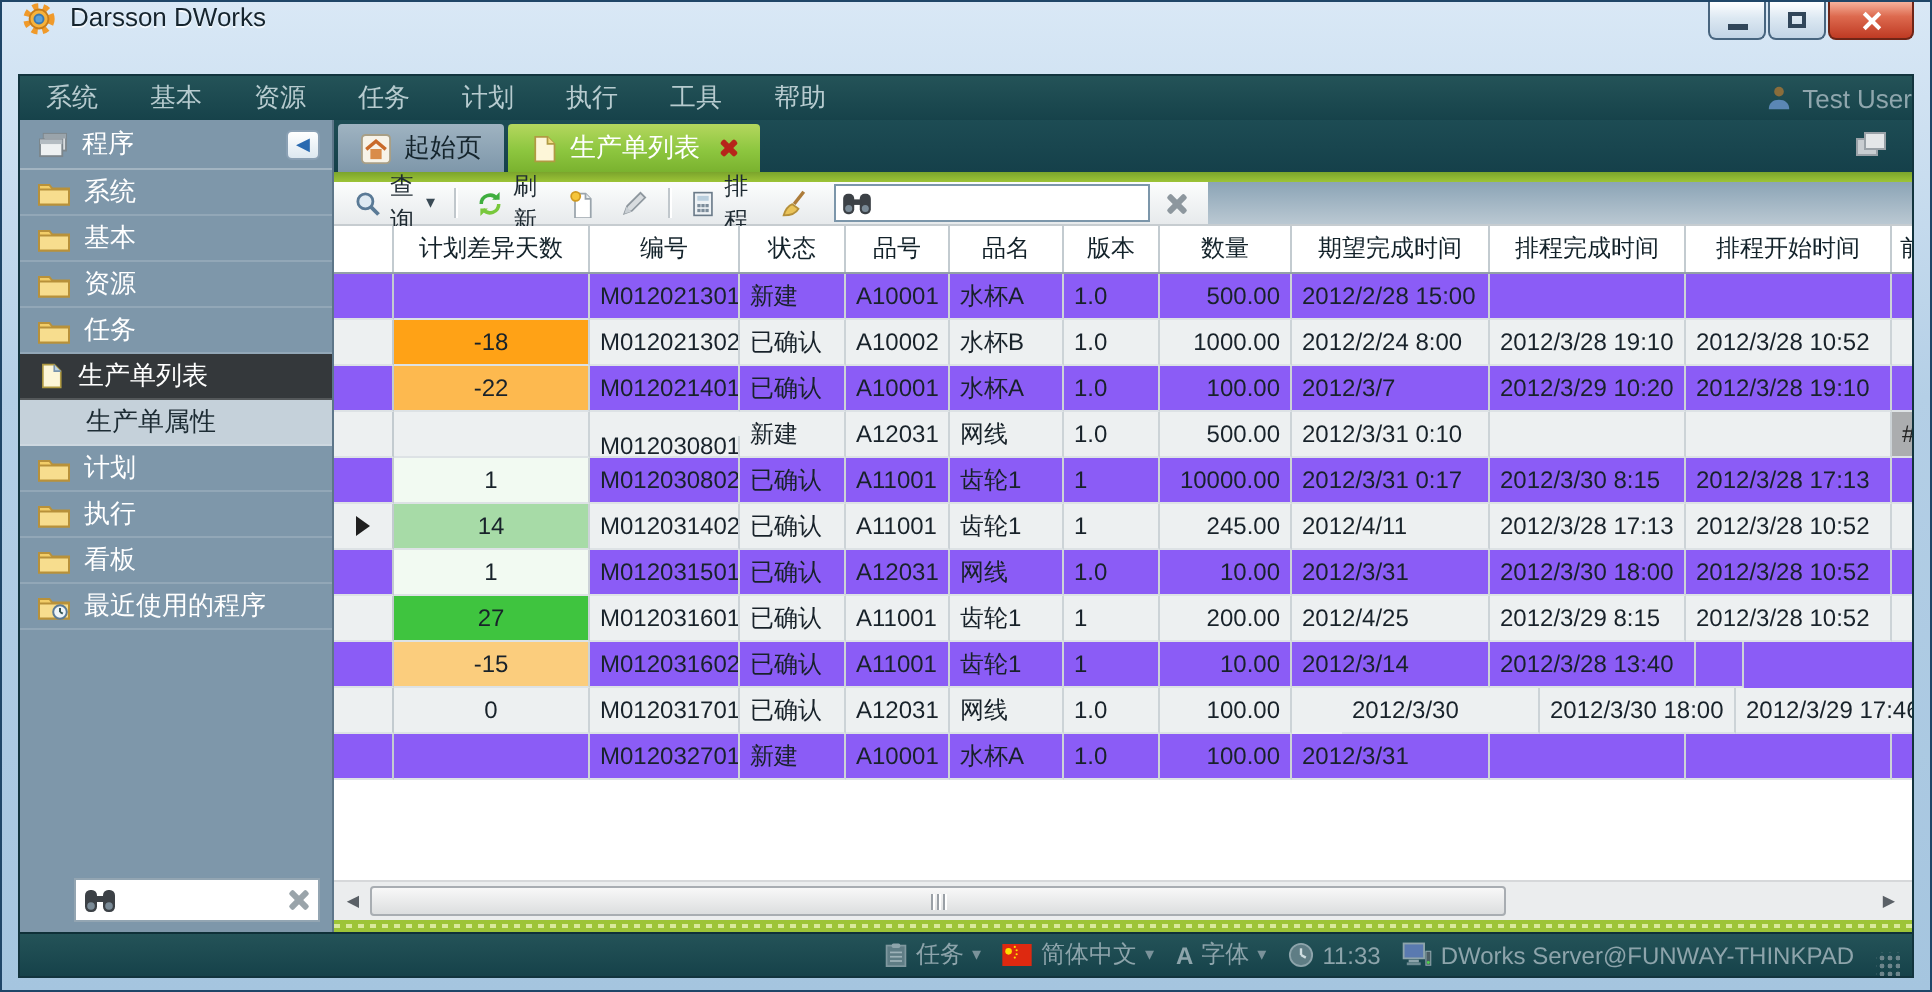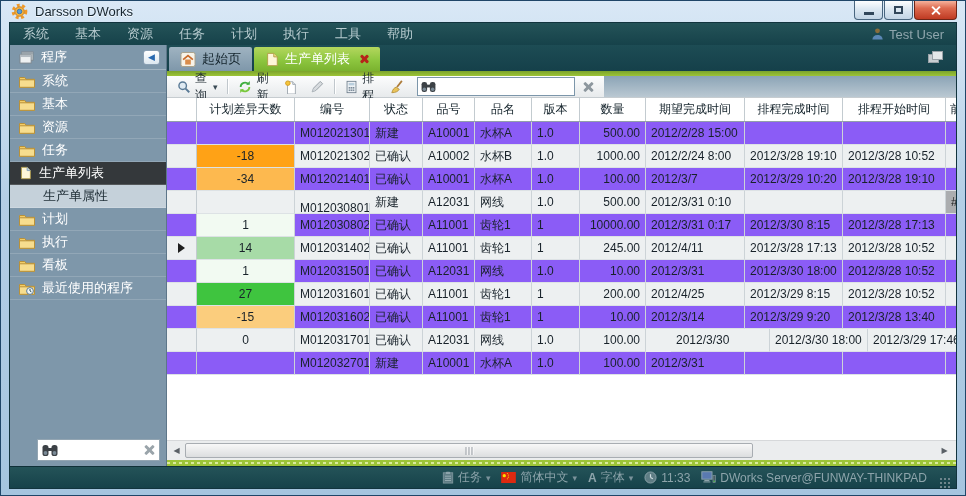--- a/index.html
+++ b/index.html
@@ -4,39 +4,39 @@
 <style>
   * { margin:0; padding:0; box-sizing:border-box; }
   html,body { background:#e8e8e8; }
   body { font-family:"Liberation Sans","DejaVu Sans",sans-serif; }
 
   .window { position:relative; width:966px; height:496px;
     background:linear-gradient(#d9e8f6,#b4cfe6 40%,#a5c5df);
     border:1px solid #1f4668; display:flex; flex-direction:column; }
 
   
-  .titlebar { height:21px; display:flex; align-items:center; padding:0 10px; position:relative; flex:none; }
+  .titlebar { height:36px; display:flex; padding:0 10px; position:relative; flex:none; }
   .title-text { font-size:13px; color:#15242e; margin-left:7px; text-shadow:0 1px 0 rgba(255,255,255,.75); }
   .winbtns { position:absolute; top:0; right:8px; display:flex; }
   .winbtn { width:29px; height:19px; border:1px solid #48657f; border-top:none;
     display:flex; align-items:center; justify-content:center; margin-left:1px;
     background:linear-gradient(#fdfeff,#dce8f2 45%,#c2d4e5); border-radius:0 0 4px 4px; }
   .winbtn.close { width:43px; background:linear-gradient(#f6b29c,#dd6a4f 40%,#bf3a23); border-color:#6f2517; }
   .g-min { width:10px; height:3px; background:#31465a; margin-top:6px; }
   .g-max { width:9px; height:8px; border:2px solid #31465a; }
   .g-x { position:relative; width:11px; height:11px; }
   .g-x::before,.g-x::after { content:""; position:absolute; left:5px; top:0; width:2px; height:11px; background:#fff; }
   .g-x::before { transform:rotate(45deg); } .g-x::after { transform:rotate(-45deg); }
 
   
   .app-frame { flex:1; margin:0 8px 6px; border:1px solid #12343e; display:flex; flex-direction:column; min-height:0; }
 
   .menubar { height:22px; flex:none; background:linear-gradient(#245358,#16424a); display:flex; align-items:center; }
   .menu-item { padding:0 13px; font-size:13px; color:#b7cbcf; }
-  .menu-user { margin-left:auto; display:flex; align-items:center; gap:5px; color:#8fa6ad; font-size:13px; padding-right:12px; }
+  .menu-user { margin-left:auto; display:flex; align-items:center; gap:5px; color:#8fa6ad; font-size:13px; }
 
   .main { flex:1; display:flex; min-height:0; }
 
   
   .sidebar { width:157px; flex:none; background:#7e97aa; display:flex; flex-direction:column; border-right:1px solid #5d7689; }
   .side-header { height:25px; flex:none; display:flex; align-items:center; gap:7px; padding:0 6px 0 9px;
     color:#fff; font-size:13px; border-bottom:1px solid rgba(255,255,255,.28); }
   .collapse-btn { margin-left:auto; width:17px; height:15px; background:linear-gradient(#ffffff,#dde8f0);
     border:1px solid #8aa0b4; border-radius:3px; color:#2a6ab0; font-size:9px; line-height:13px; text-align:center; }
   .side-item { height:23px; flex:none; display:flex; align-items:center; gap:7px; padding:0 9px;
@@ -446,21 +446,21 @@
                   <div class="cell" style="width: 57px;">水杯B</div>
                   <div class="cell" style="width: 48px;">1.0</div>
                   <div class="cell a-right" style="width: 66px;">1000.00</div>
                   <div class="cell" style="width: 99px;">2012/2/24 8:00</div>
                   <div class="cell" style="width: 98px;">2012/3/28 19:10</div>
                   <div class="cell" style="width: 103px;">2012/3/28 10:52</div>
                   <div class="cell" style="width: 24px;"></div>
                 </div>
                 <div class="grid-row">
                   <div class="gutter" style="background: transparent;"></div>
-                  <div class="cell a-center" style="width: 98px; background: rgb(253, 185, 79);">-34</div>
+                  <div class="cell a-center" style="width: 98px; background: rgb(253, 185, 79);">-22</div>
                   <div class="cell" style="width: 75px;">M012021401</div>
                   <div class="cell" style="width: 53px;">已确认</div>
                   <div class="cell" style="width: 52px;">A10001</div>
                   <div class="cell" style="width: 57px;">水杯A</div>
                   <div class="cell" style="width: 48px;">1.0</div>
                   <div class="cell a-right" style="width: 66px;">100.00</div>
                   <div class="cell" style="width: 99px;">2012/3/7</div>
                   <div class="cell" style="width: 98px;">2012/3/29 10:20</div>
                   <div class="cell" style="width: 103px;">2012/3/28 19:10</div>
                   <div class="cell" style="width: 24px;"></div>
@@ -540,21 +540,20 @@
                 <div class="grid-row">
                   <div class="gutter" style="background: transparent;"></div>
                   <div class="cell a-center" style="width: 98px; background: rgb(251, 205, 125);">-15</div>
                   <div class="cell" style="width: 75px;">M012031602</div>
                   <div class="cell" style="width: 53px;">已确认</div>
                   <div class="cell" style="width: 52px;">A11001</div>
                   <div class="cell" style="width: 57px;">齿轮1</div>
                   <div class="cell" style="width: 48px;">1</div>
                   <div class="cell a-right" style="width: 66px;">10.00</div>
                   <div class="cell" style="width: 99px;">2012/3/14</div>
-                  <div class="cell" style="width: 98px;">2012/3/29 9:20</div>
                   <div class="cell" style="width: 103px;">2012/3/28 13:40</div>
                   <div class="cell" style="width: 24px;"></div>
                 </div>
                 <div class="grid-row even">
                   <div class="gutter" style="background: transparent;"></div>
                   <div class="cell a-center" style="width: 98px;">0</div>
                   <div class="cell" style="width: 75px;">M012031701</div>
                   <div class="cell" style="width: 53px;">已确认</div>
                   <div class="cell" style="width: 52px;">A12031</div>
                   <div class="cell" style="width: 57px;">网线</div>

